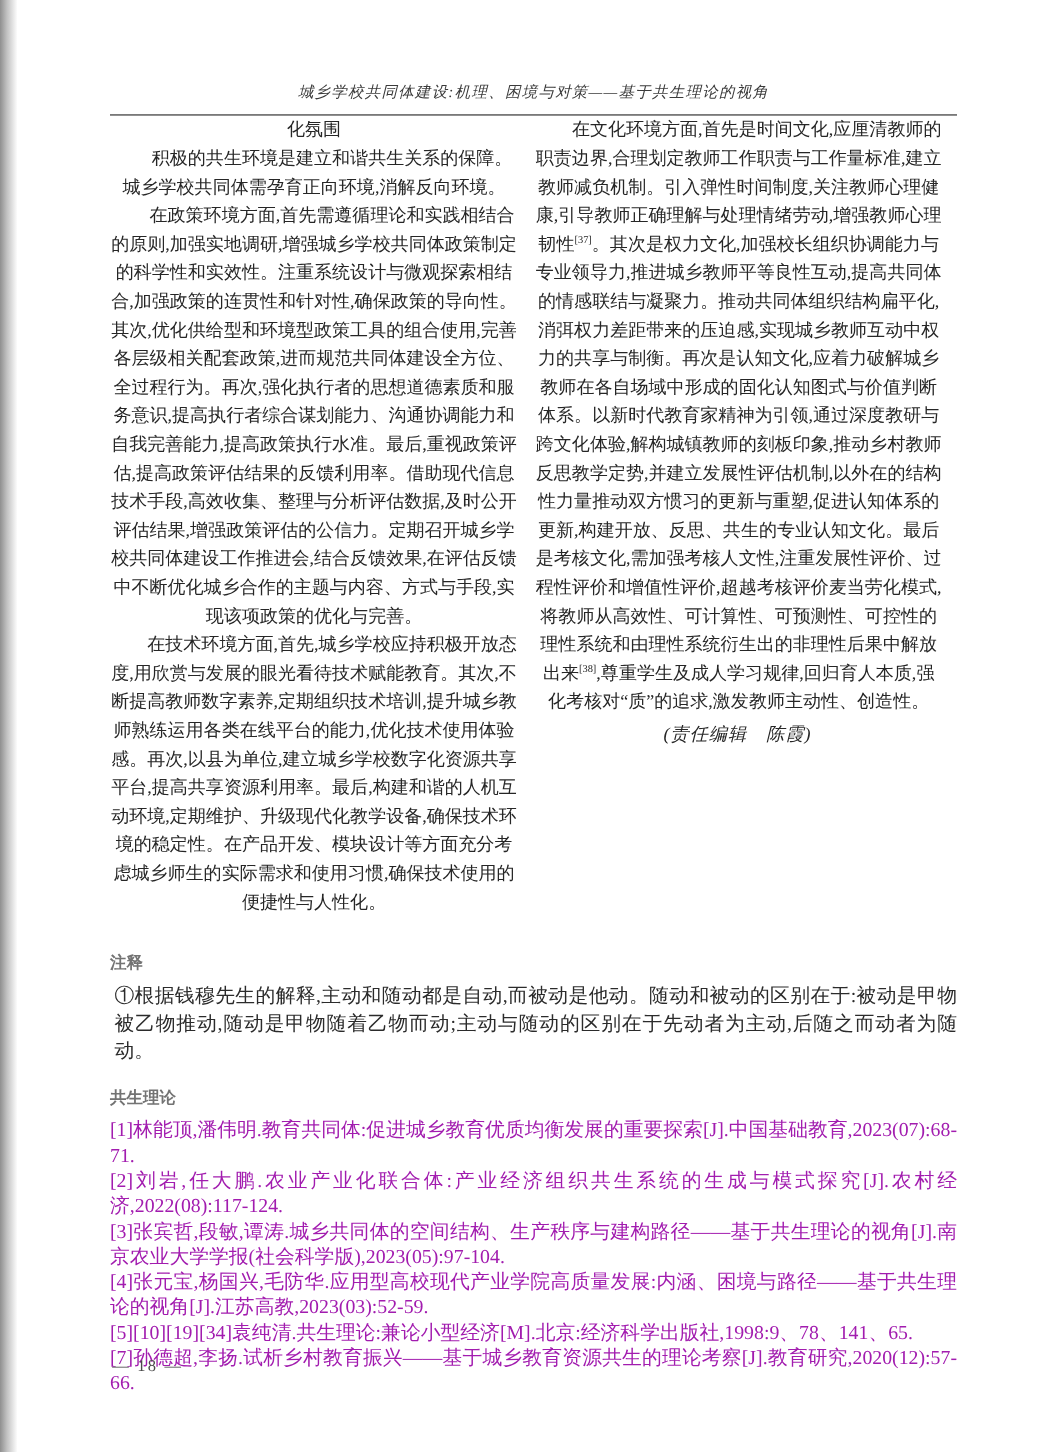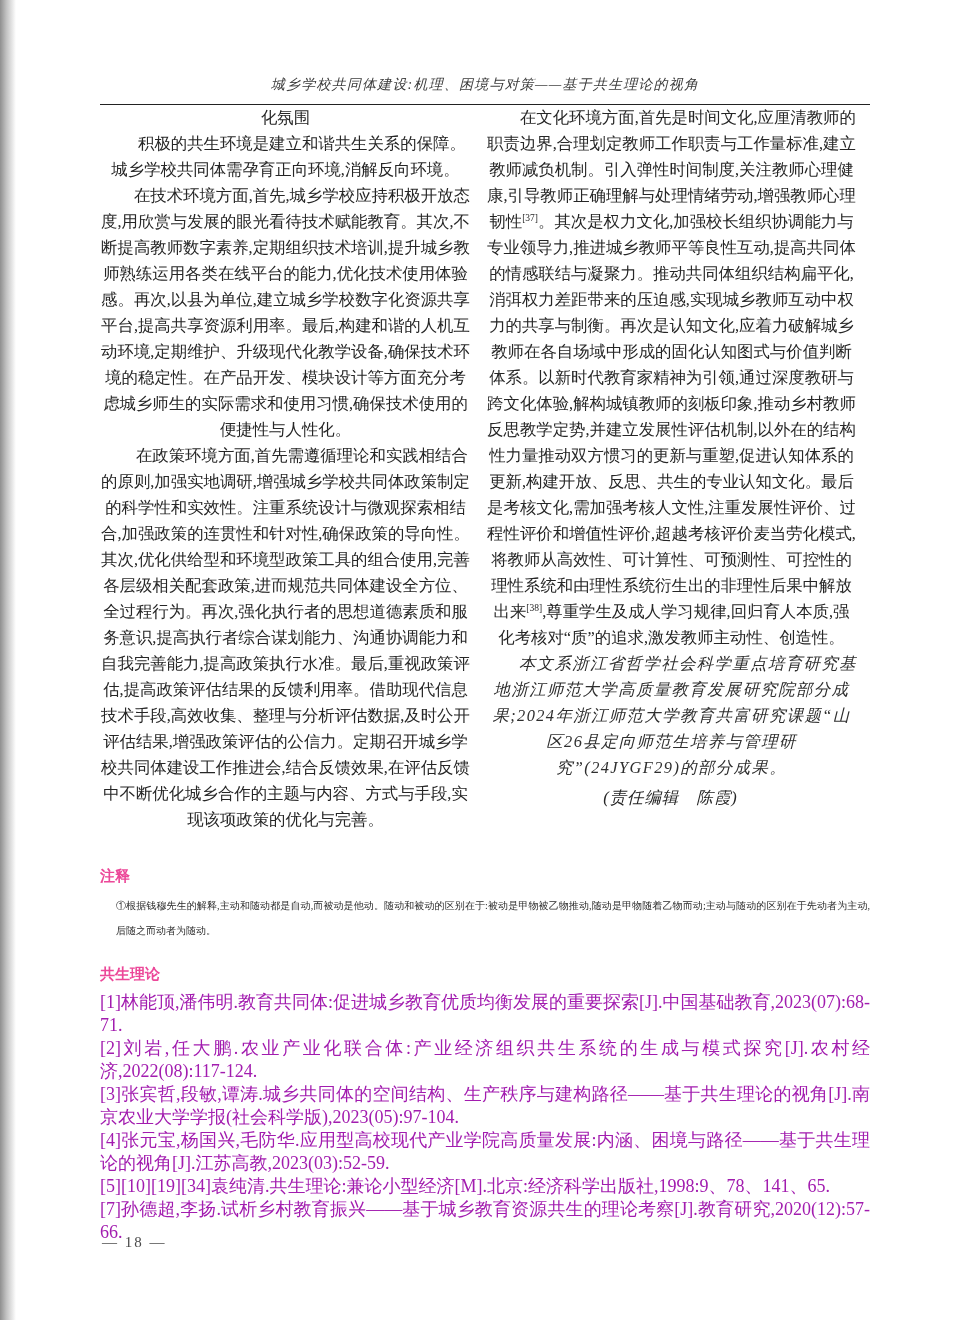--- a/index.html
+++ b/index.html
@@ -21,23 +21,23 @@
   .columns{display:flex;gap:15px;}
   .col{width:371px;font-size:16.4px;line-height:26px;text-align:justify;}
   .col p{margin:0;text-indent:2em;text-align:center;}
   .col p.noindent{text-indent:0;}
   sup.cite{font-size:9.5px;line-height:0;vertical-align:super;letter-spacing:0;}
   .funding{font-style:italic;letter-spacing:1.4px;color:#2e2e2e;}
   .editor{text-indent:0 !important;text-align:right;font-style:italic;letter-spacing:1px;margin-top:4px !important;padding-right:2px;}
   .notes{margin-top:34px;}
   .sec-heading{
     font-family:"Liberation Sans","DejaVu Sans",sans-serif;
-    font-weight:bold;font-size:15px;color:#ec4899;line-height:18px;
+    font-weight:bold;font-size:15px;color:#737373;line-height:18px;
   }
-  .note-text{margin:8px 0 0 16px;font-size:10px;line-height:25px;text-align:justify;color:#2b2b2b;}
+  .note-text{margin:8px 0 0 4px;font-size:18px;line-height:25px;text-align:justify;color:#2b2b2b;}
   .refs{margin-top:22px;}
   .ref-list{margin-top:8px;}
   .ref-item{margin:0;font-size:18px;line-height:23px;text-align:justify;color:#a21caf;}
   .page-number{
     position:absolute;left:102px;top:1234px;font-size:15px;color:#4a4a4a;letter-spacing:2px;text-align:right;
   }
 </style>
 </head>
 <body>
 
@@ -45,26 +45,25 @@
 
 <div class="page">
 
   <div class="running-head">城乡学校共同体建设:机理、困境与对策——基于共生理论的视角</div>
   <hr class="head-rule">
 
   <div class="columns">
     <div class="col">
       <p class="noindent">化氛围</p>
       <p>积极的共生环境是建立和谐共生关系的保障。城乡学校共同体需孕育正向环境,消解反向环境。</p>
+      <p>在政策环境方面,首先需遵循理论和实践相结合的原则,加强实地调研,增强城乡学校共同体政策制定的科学性和实效性。注重系统设计与微观探索相结合,加强政策的连贯性和针对性,确保政策的导向性。其次,优化供给型和环境型政策工具的组合使用,完善各层级相关配套政策,进而规范共同体建设全方位、全过程行为。再次,强化执行者的思想道德素质和服务意识,提高执行者综合谋划能力、沟通协调能力和自我完善能力,提高政策执行水准。最后,重视政策评估,提高政策评估结果的反馈利用率。借助现代信息技术手段,高效收集、整理与分析评估数据,及时公开评估结果,增强政策评估的公信力。定期召开城乡学校共同体建设工作推进会,结合反馈效果,在评估反馈中不断优化城乡合作的主题与内容、方式与手段,实现该项政策的优化与完善。</p>
       <p>在技术环境方面,首先,城乡学校应持积极开放态度,用欣赏与发展的眼光看待技术赋能教育。其次,不断提高教师数字素养,定期组织技术培训,提升城乡教师熟练运用各类在线平台的能力,优化技术使用体验感。再次,以县为单位,建立城乡学校数字化资源共享平台,提高共享资源利用率。最后,构建和谐的人机互动环境,定期维护、升级现代化教学设备,确保技术环境的稳定性。在产品开发、模块设计等方面充分考虑城乡师生的实际需求和使用习惯,确保技术使用的便捷性与人性化。</p>
-      <p>在政策环境方面,首先需遵循理论和实践相结合的原则,加强实地调研,增强城乡学校共同体政策制定的科学性和实效性。注重系统设计与微观探索相结合,加强政策的连贯性和针对性,确保政策的导向性。其次,优化供给型和环境型政策工具的组合使用,完善各层级相关配套政策,进而规范共同体建设全方位、全过程行为。再次,强化执行者的思想道德素质和服务意识,提高执行者综合谋划能力、沟通协调能力和自我完善能力,提高政策执行水准。最后,重视政策评估,提高政策评估结果的反馈利用率。借助现代信息技术手段,高效收集、整理与分析评估数据,及时公开评估结果,增强政策评估的公信力。定期召开城乡学校共同体建设工作推进会,结合反馈效果,在评估反馈中不断优化城乡合作的主题与内容、方式与手段,实现该项政策的优化与完善。</p>
     </div>
     <div class="col">
       <p><span>在文化环境方面,首先是时间文化,应厘清教师的职责边界,合理划定教师工作职责与工作量标准,建立教师减负机制。引入弹性时间制度,关注教师心理健康,引导教师正确理解与处理情绪劳动,增强教师心理韧性</span><sup class="cite">[37]</sup><span>。其次是权力文化,加强校长组织协调能力与专业领导力,推进城乡教师平等良性互动,提高共同体的情感联结与凝聚力。推动共同体组织结构扁平化,消弭权力差距带来的压迫感,实现城乡教师互动中权力的共享与制衡。再次是认知文化,应着力破解城乡教师在各自场域中形成的固化认知图式与价值判断体系。以新时代教育家精神为引领,通过深度教研与跨文化体验,解构城镇教师的刻板印象,推动乡村教师反思教学定势,并建立发展性评估机制,以外在的结构性力量推动双方惯习的更新与重塑,促进认知体系的更新,构建开放、反思、共生的专业认知文化。最后是考核文化,需加强考核人文性,注重发展性评价、过程性评价和增值性评价,超越考核评价麦当劳化模式,将教师从高效性、可计算性、可预测性、可控性的理性系统和由理性系统衍生出的非理性后果中解放出来</span><sup class="cite">[38]</sup><span>,尊重学生及成人学习规律,回归育人本质,强化考核对“质”的追求,激发教师主动性、创造性。</span></p>
-      <p class="funding">本文系浙江省哲学社会科学重点培育研究基地浙江师范大学高质量教育发展研究院部分成果;2024年浙江师范大学教育共富研究课题“山区26县定向师范生培养与管理研究”(24JYGF29)的部分成果。</p>
       <p class="editor">(责任编辑　陈霞)</p>
     </div>
   </div>
 
   <div class="notes">
     <div class="sec-heading">注释</div>
     <p class="note-text">①根据钱穆先生的解释,主动和随动都是自动,而被动是他动。随动和被动的区别在于:被动是甲物被乙物推动,随动是甲物随着乙物而动;主动与随动的区别在于先动者为主动,后随之而动者为随动。</p>
   </div>
 
   <div class="refs">

